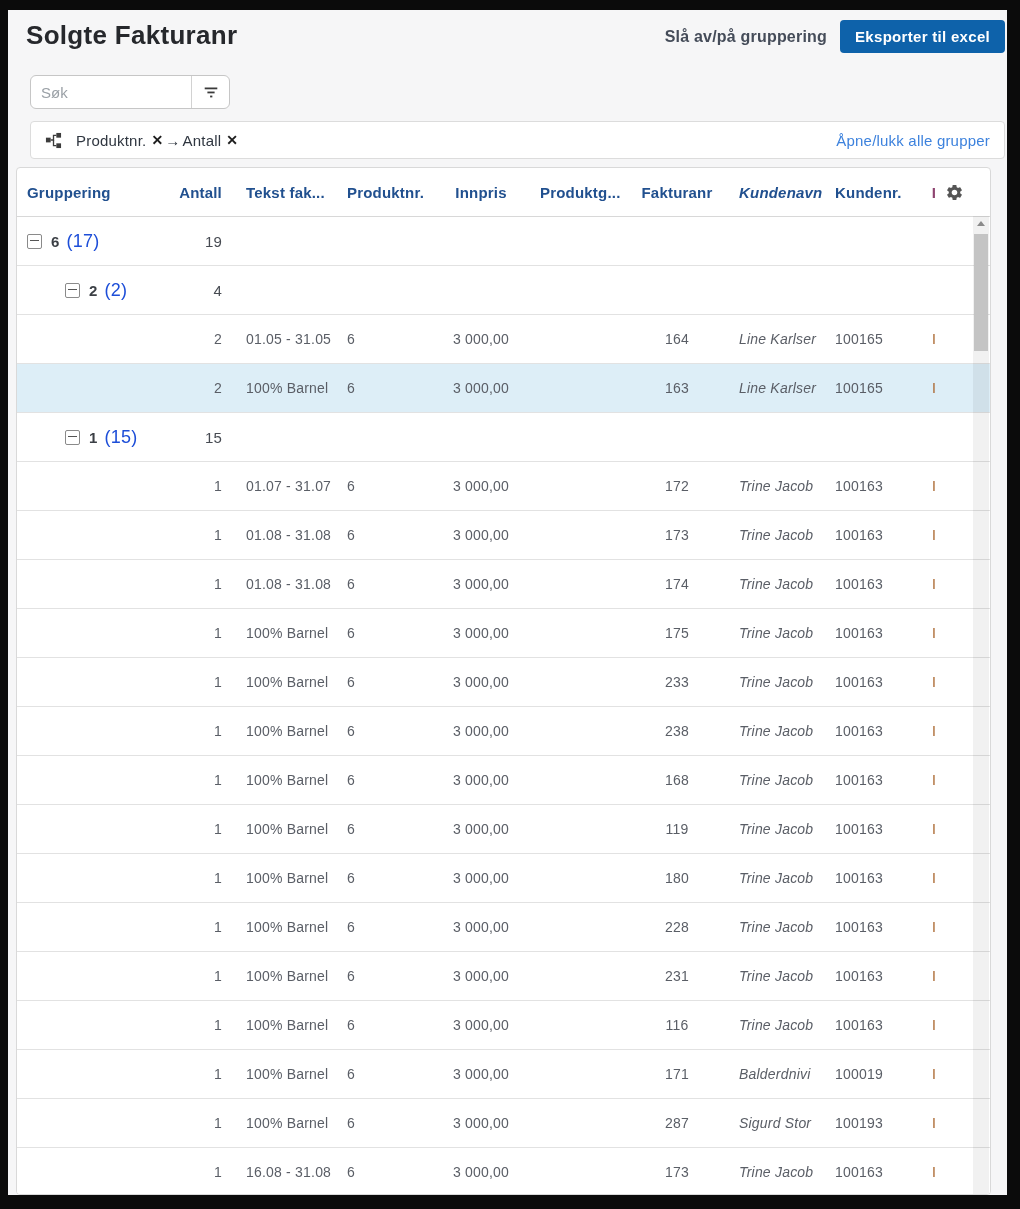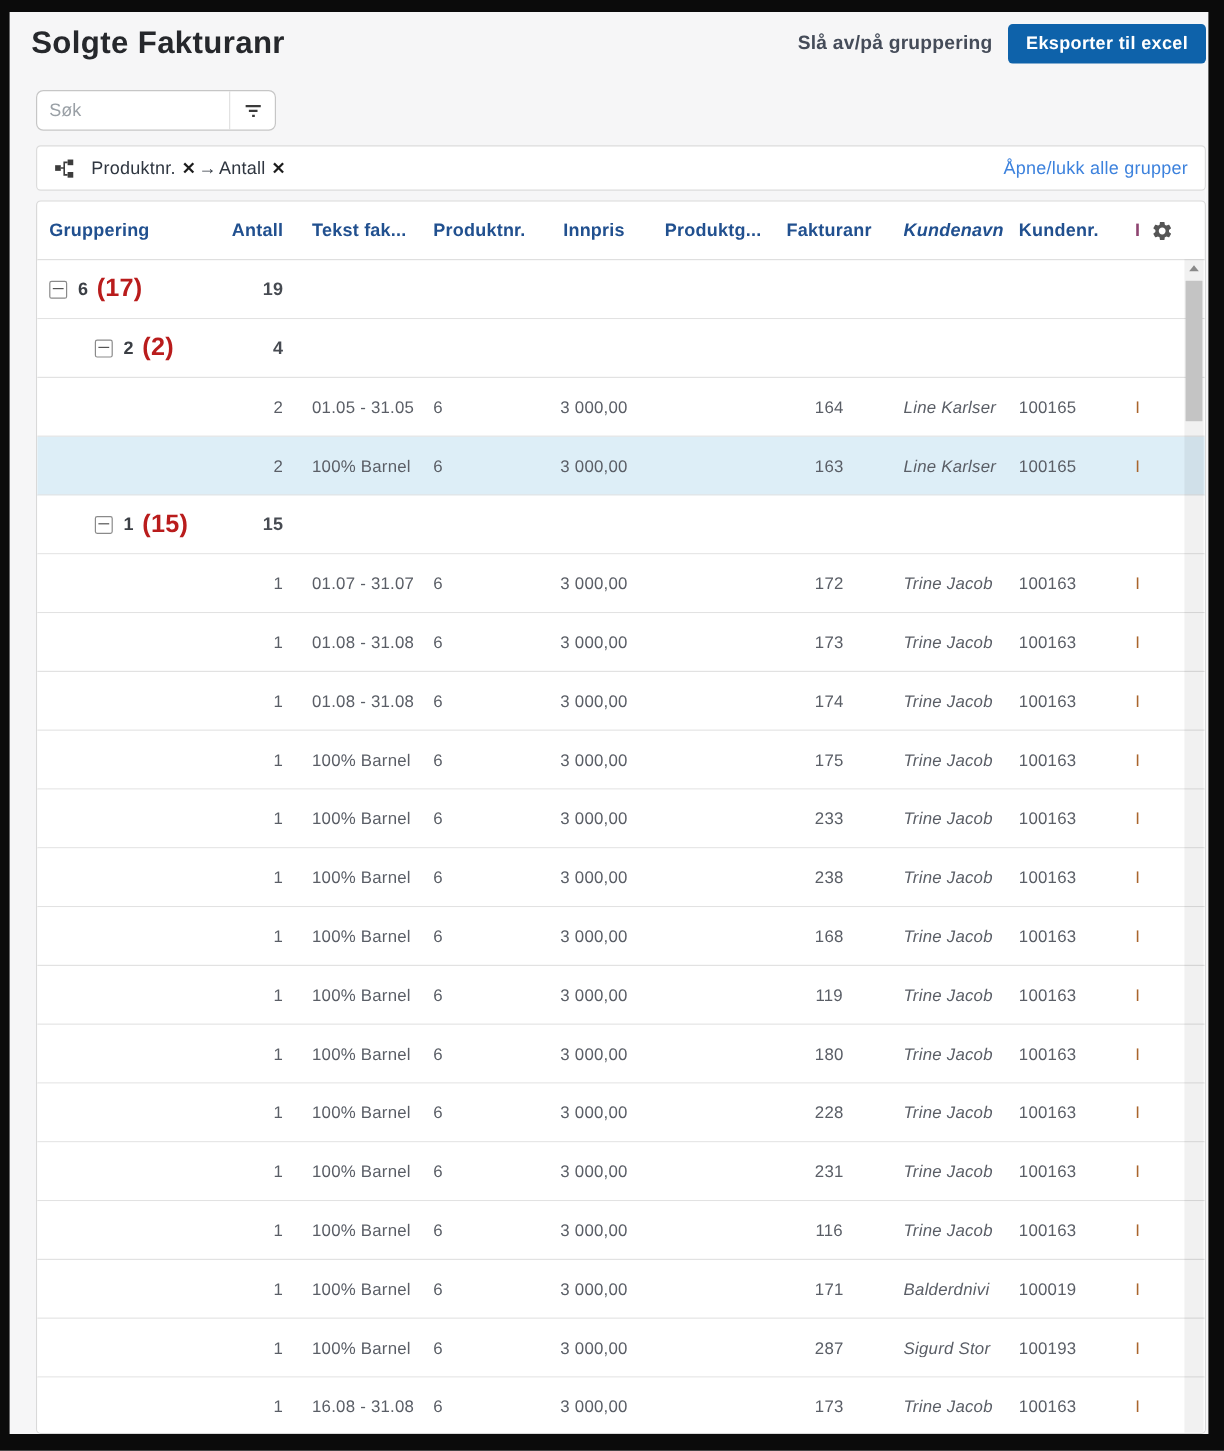--- a/index.html
+++ b/index.html
@@ -30,21 +30,21 @@
     background:#fff;border:1px solid #dcdcdc;border-radius:4px;
     display:flex;align-items:center;padding:0 14px;}
   .groupbar .tree-icon{display:flex;margin-right:14px;}
   .chips{display:flex;align-items:center;font-size:15px;color:#2f3640;letter-spacing:.2px;}
   .chip{display:flex;align-items:center;}
   .chip .x{font-weight:700;color:#1c1c1c;margin-left:5px;cursor:pointer;font-size:14px;}
   .chip-arrow{margin:0 2px;color:#2f3640;}
   .open-close-link{margin-left:auto;font-size:15px;color:#3d82dd;letter-spacing:.2px;
     text-decoration:none;cursor:pointer;}
   
-  .table-card{position:absolute;left:22px;top:157px;width:975px;height:1028px;box-sizing:border-box;
+  .table-card{position:absolute;left:8px;top:157px;width:975px;height:1028px;box-sizing:border-box;
     background:#fff;border:1px solid #d9d9d9;border-radius:4px;overflow:hidden;}
   .thead{position:relative;display:flex;align-items:center;height:48px;
     border-bottom:1px solid #d8d8d8;font-size:15px;font-weight:700;color:#21508f;letter-spacing:.2px;}
   .row{position:relative;display:flex;align-items:center;height:48px;
     border-bottom:1px solid #e2e2e2;font-size:14px;color:#5a5e66;letter-spacing:.2px;background:#fff;}
   .row.hl{background:#ddeef7;}
   
   .c{flex:none;box-sizing:border-box;white-space:nowrap;overflow:hidden;}
   .c-grup{width:160px;padding-left:10px;display:flex;align-items:center;}
   .c-antall{width:45px;text-align:right;}
@@ -57,22 +57,22 @@
   .c-kundenr{width:72px;margin-left:6px;}
   .c-i{width:14px;margin-left:20px;text-align:center;}
   .thead .c-i{color:#8e4470;font-weight:700;}
   .row .c-i{color:#a9652c;}
   .gear-btn{margin-left:4px;display:flex;align-items:center;cursor:pointer;background:none;border:none;padding:0;}
   
   .collapse-box{width:13px;height:13px;border:1px solid #8a8a8a;border-radius:2px;
     position:relative;flex:none;cursor:pointer;background:#fff;}
   .collapse-box::after{content:"";position:absolute;left:2px;right:2px;top:5px;height:1.6px;background:#555;}
   .group-label{margin-left:9px;font-weight:600;color:#3b3f45;font-size:15px;}
-  .group-count{margin-left:7px;font-weight:700;color:#b91c1c;font-size:21px;}
-  .group-antall{font-weight:700;color:#474b52;font-size:15px;}
+  .group-count{margin-left:7px;font-weight:400;color:#1d4ed8;font-size:18px;}
+  .group-antall{font-weight:400;color:#474b52;font-size:15px;}
   .indent{flex:none;}
   
   .vscroll{position:absolute;top:48px;right:1px;bottom:0;width:16px;background:rgba(0,0,0,0.055);}
   .vscroll .up-arrow{display:block;margin:5px auto 0;width:0;height:0;
     border-left:4px solid transparent;border-right:4px solid transparent;border-bottom:5px solid #8a8a8a;}
   .vscroll .thumb{position:absolute;left:1px;top:18px;width:14px;height:117px;background:#c4c4c4;cursor:pointer;}
 </style>
 </head>
 <body>
 

